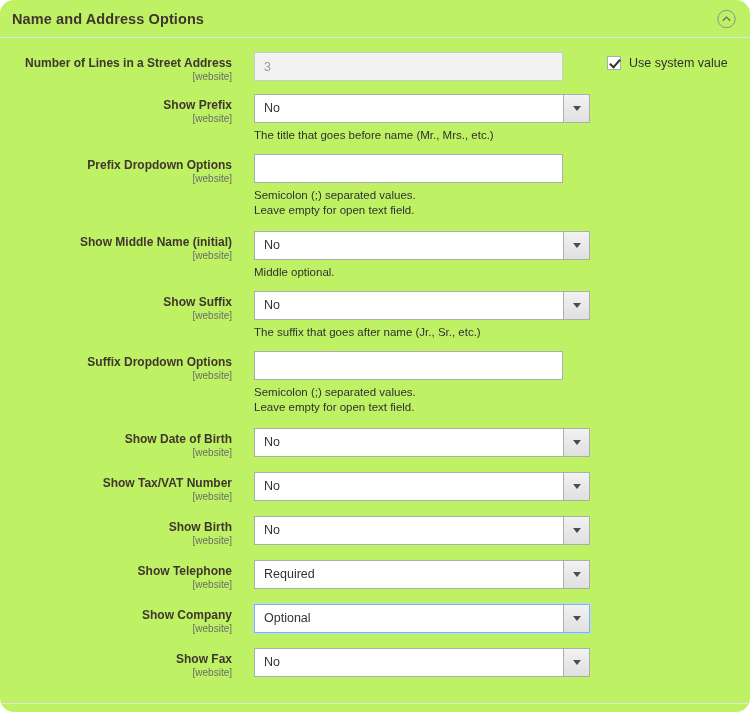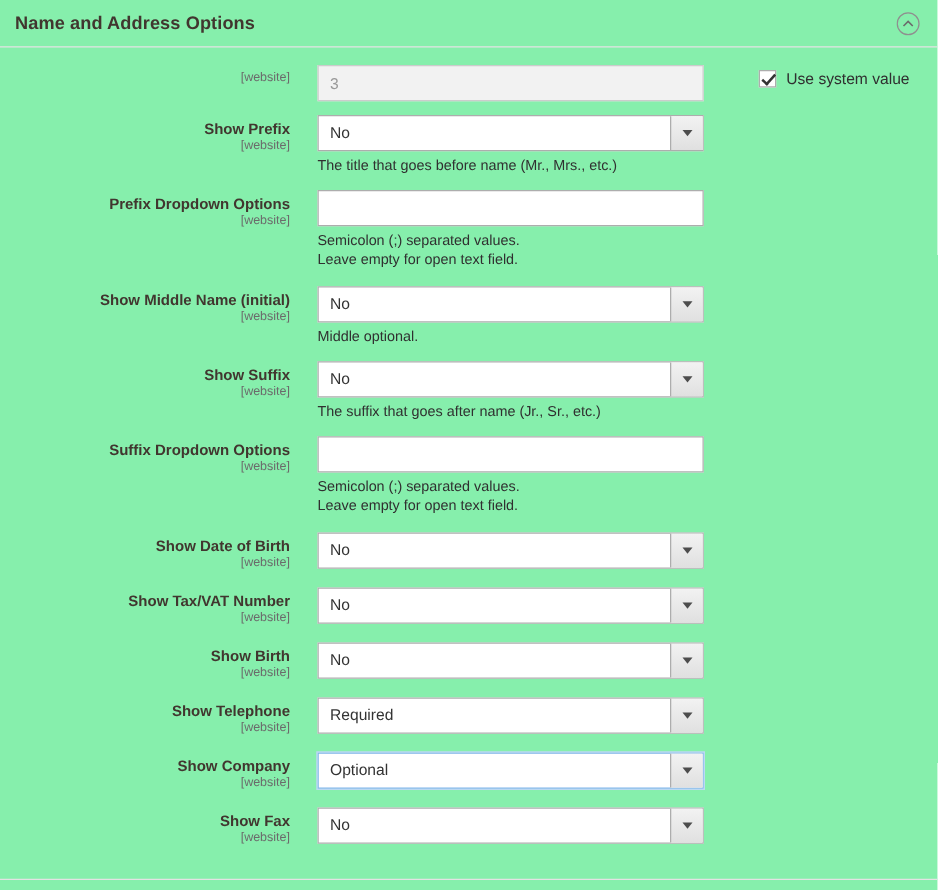--- a/index.html
+++ b/index.html
@@ -6,22 +6,23 @@
   html, body {
     margin: 0;
     padding: 0;
     background: #ffffff;
     font-family: "Liberation Sans", sans-serif;
   }
   #page {
     width: 750px;
     height: 712px;
     position: relative;
-    background: #86efac;
+    background: #bef264;
     overflow: hidden;
+    border-radius: 14px;
   }
 
   
   .section-header {
     height: 38px;
     border-bottom: 1px solid #e3e3e3;
     display: flex;
     align-items: center;
     padding: 0 14px 0 12px;
     position: relative;
@@ -94,21 +95,21 @@
     display: block;
   }
   .text-input.disabled {
     background: #f2f2f2;
     color: #999999;
     border: 1px solid #cccccc;
   }
 
   
   .select {
-    width: 309px;
+    width: 336px;
     height: 29px;
     border: 1px solid #adadad;
     background: #ffffff;
     font-size: 12.5px;
     color: #333333;
     display: flex;
     align-items: center;
     position: relative;
     cursor: pointer;
   }
@@ -212,20 +213,21 @@
         <circle cx="9.5" cy="9.5" r="8.7" fill="none" stroke="#8f8f8f" stroke-width="1"></circle>
         <polyline points="5.8,11.3 9.5,7.6 13.2,11.3" fill="none" stroke="#6b6b6b" stroke-width="1.3"></polyline>
       </svg>
     </span>
   </div>
 
   <div class="form">
 
     <div class="field-row">
       <div class="label-col">
+        <span class="label-text">Number of Lines in a Street Address</span>
         <span class="label-scope">[website]</span>
       </div>
       <div class="control-col">
         <input class="text-input disabled" type="text" disabled="" value="3" style="">
         <div class="system-value">
           <span class="checkbox checked"></span>
           <span class="system-label">Use system value</span>
         </div>
       </div>
     </div>

